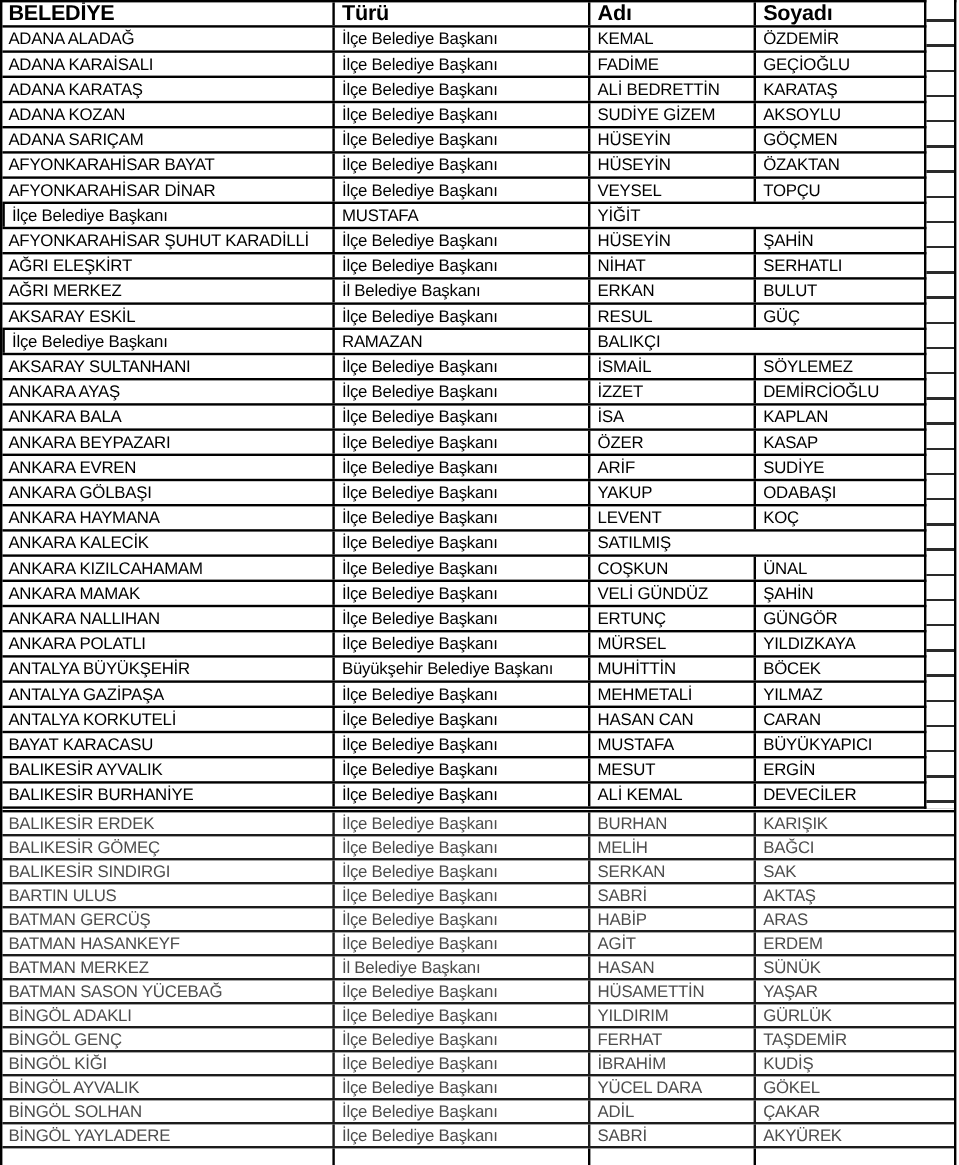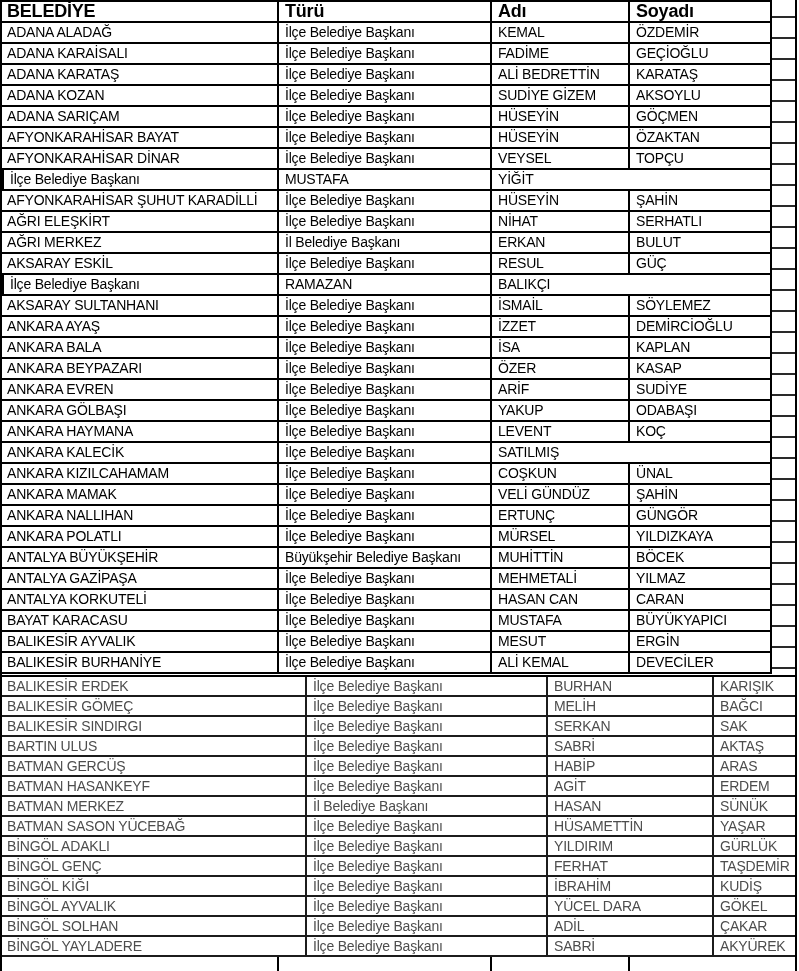--- a/index.html
+++ b/index.html
@@ -27,21 +27,21 @@
     padding-left:5px;
     letter-spacing:-0.2px;
   }
   .cell.c1,.cell.c2,.cell.c3{border-left:2px solid #000;padding-left:6px;}
   .header .cell{font-weight:bold;font-size:18px;}
   .header{height:19px;}
   
   .faded{height:18px;filter:blur(0.4px);}
   .faded .cell{color:#4d4d4d;line-height:18px;}
   .faded .cell.c1,.faded .cell.c2,.faded .cell.c3{border-left-color:#1c1c1c;}
-  .faded{border-bottom-color:#1c1c1c;gap:28px;}
+  .faded{border-bottom-color:#1c1c1c;}
   .seam{border-top:2px solid #000;margin-top:1px;}
   .partial{height:18px;border-bottom:none;}
   
   .edgecol{
     position:absolute;top:0;left:770px;width:25px;height:674px;
     border-left:2px solid #000;
     box-sizing:border-box;
     background:repeating-linear-gradient(to bottom,#ffffff 0px,#ffffff 16px,#2a2a2a 16px,#2a2a2a 18px,#ffffff 18px,#ffffff 21px);
   }
 </style>

